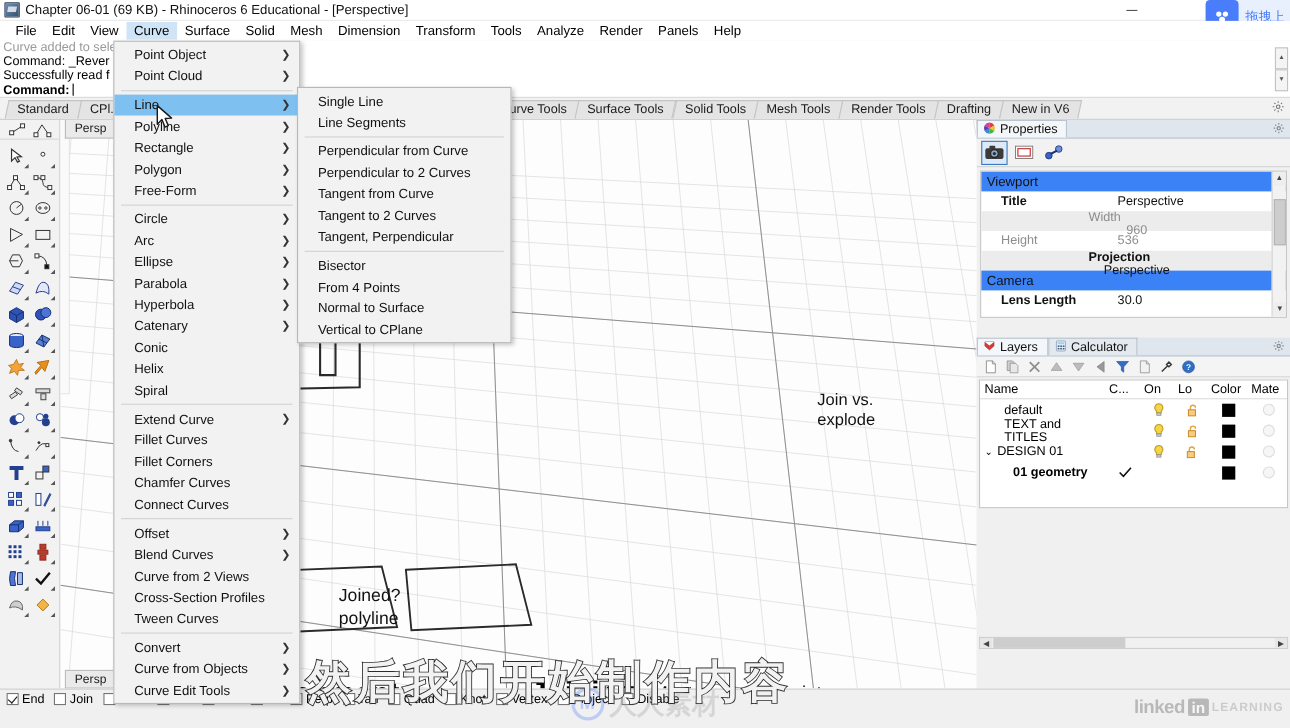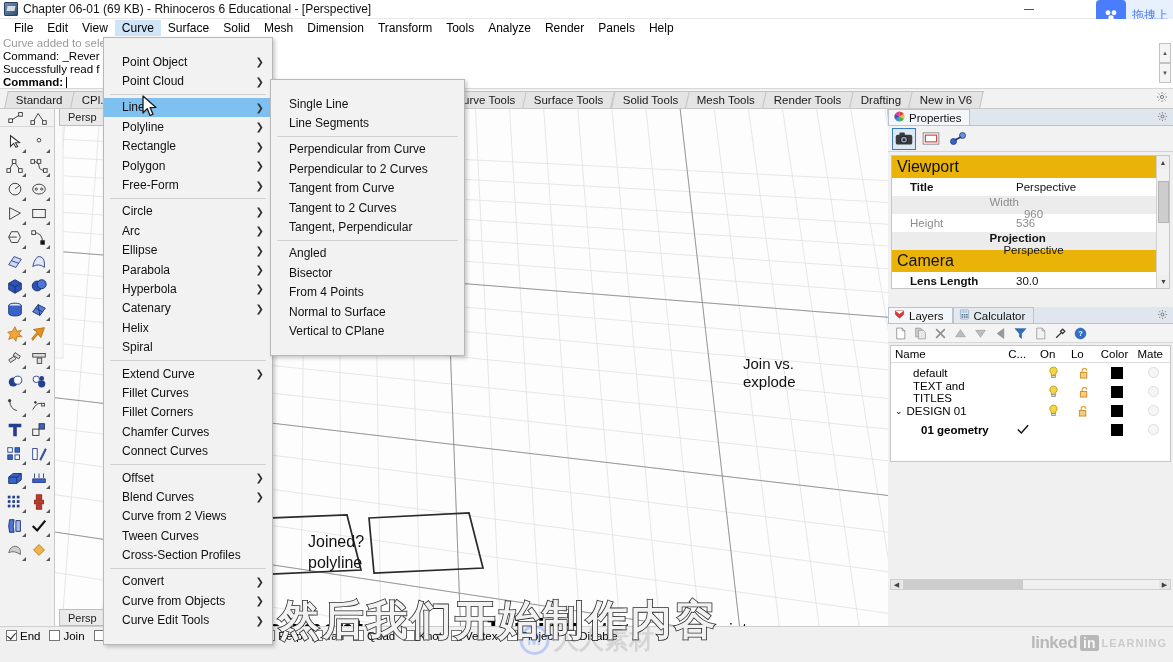--- a/index.html
+++ b/index.html
@@ -134,21 +134,21 @@
   .panel-head .gear{ position:absolute; right:5px; top:2px; }
 
   .prop-toolbar{ height:26px; background:#f2f2f2; display:flex; align-items:center;
                  padding-left:4px; gap:3px; border-bottom:1px solid #d3d3d3;}
   .prop-btn{ width:24px; height:22px; display:flex; align-items:center; justify-content:center;
              border:1px solid transparent; }
   .prop-btn.sel{ border:1px solid #3b78c3; background:#dce9f7; }
 
   .proplist{ position:relative; background:#fff; border:1px solid #c6c6c6;
              margin:3px; height:134px; overflow:hidden; }
-  .grp{ font-size:16px; padding:2px 0 2px 5px; background:#eab308; color:#111;}
+  .grp{ font-size:12px; padding:2px 0 2px 5px; background:#3b82f6; color:#111;}
   .prow{ display:flex; height:18px; align-items:center; font-size:11.5px;}
   .prow .k{ width:118px; padding-left:18px; color:#111; font-weight:bold;}
   .prow .v{ flex:1; color:#111; padding-left:6px; position:relative;}
   .prow.dim .k,.prow.dim .v{ color:#8d8d8d; font-weight:normal;}
   .prow.alt{ background:#ececec;flex-direction:column; }
   .pscroll{ position:absolute; right:0; top:0; width:13px; height:100%;
             background:#f2f2f2; border-left:1px solid #d0d0d0;}
   .pscroll .arw{ height:13px; display:flex;align-items:center;justify-content:center;
                  font-size:7px; color:#444; background:#eee;}
   .pscroll .thumb{ position:absolute; top:25px; left:1px; width:11px; height:42px;
@@ -196,21 +196,21 @@
   .linkedin{ position:absolute; right:6px; bottom:9px; display:flex; align-items:center;
              gap:3px; opacity:.42;}
   .li-word{ font-size:17px; font-weight:bold; color:#6d6d6d; letter-spacing:-.5px;}
   .li-in{ background:#6d6d6d; color:#fff; font-size:14px; font-weight:bold;
           padding:0 3px; border-radius:2px; }
   .li-learn{ font-size:11px; font-weight:bold; color:#9a9a9a; letter-spacing:1px;}
 
   
   .menu{
     position:absolute; background:#f2f2f2; border:1px solid #b8b8b8;
-    box-shadow:2px 2px 4px rgba(0,0,0,.22); z-index:30; padding:14px 0;
+    box-shadow:2px 2px 4px rgba(0,0,0,.22); z-index:30; padding:2px 0;
   }
   #curve-menu{ left:103px; top:37px; width:170px; }
   #line-menu{ left:270px; top:79px; width:195px; }
   .mrow{ height:19.4px; display:flex; align-items:center; padding-left:18px;
          font-size:12px; color:#111; position:relative; white-space:nowrap;}
   .mrow.hl{ background:#7ec1f0; }
   .mrow .arrow{ position:absolute; right:8px; font-size:10px; color:#333; }
   .msep{ height:1px; background:#d2d2d2; margin:3px 6px; }
 
   .cursor{ position:absolute; left:141px; top:95px; z-index:40; }
@@ -1067,20 +1067,23 @@
     </div>
   <div class="mrow">
       <span>Hyperbola</span>
       <span class="arrow">❯</span>
     </div>
   <div class="mrow">
       <span>Catenary</span>
       <span class="arrow">❯</span>
     </div>
   <div class="mrow">
+      <span>Conic</span>
+    </div>
+  <div class="mrow">
       <span>Helix</span>
     </div>
   <div class="mrow">
       <span>Spiral</span>
     </div>
   <div class="msep"></div>
   <div class="mrow">
       <span>Extend Curve</span>
       <span class="arrow">❯</span>
     </div>
@@ -1102,25 +1105,25 @@
       <span class="arrow">❯</span>
     </div>
   <div class="mrow">
       <span>Blend Curves</span>
       <span class="arrow">❯</span>
     </div>
   <div class="mrow">
       <span>Curve from 2 Views</span>
     </div>
   <div class="mrow">
+      <span>Cross-Section Profiles</span>
+    </div>
+  <div class="mrow">
       <span>Tween Curves</span>
     </div>
-  <div class="mrow">
-      <span>Cross-Section Profiles</span>
-    </div>
   <div class="msep"></div>
   <div class="mrow">
       <span>Convert</span>
       <span class="arrow">❯</span>
     </div>
   <div class="mrow">
       <span>Curve from Objects</span>
       <span class="arrow">❯</span>
     </div>
   <div class="mrow">
@@ -1146,23 +1149,20 @@
   <div class="mrow">
       <span>Tangent from Curve</span>
     </div>
   <div class="mrow">
       <span>Tangent to 2 Curves</span>
     </div>
   <div class="mrow">
       <span>Tangent, Perpendicular</span>
     </div>
   <div class="msep"></div>
-  <div class="mrow">
-      <span>Angled</span>
-    </div>
   <div class="mrow">
       <span>Bisector</span>
     </div>
   <div class="mrow">
       <span>From 4 Points</span>
     </div>
   <div class="mrow">
       <span>Normal to Surface</span>
     </div>
   <div class="mrow">

